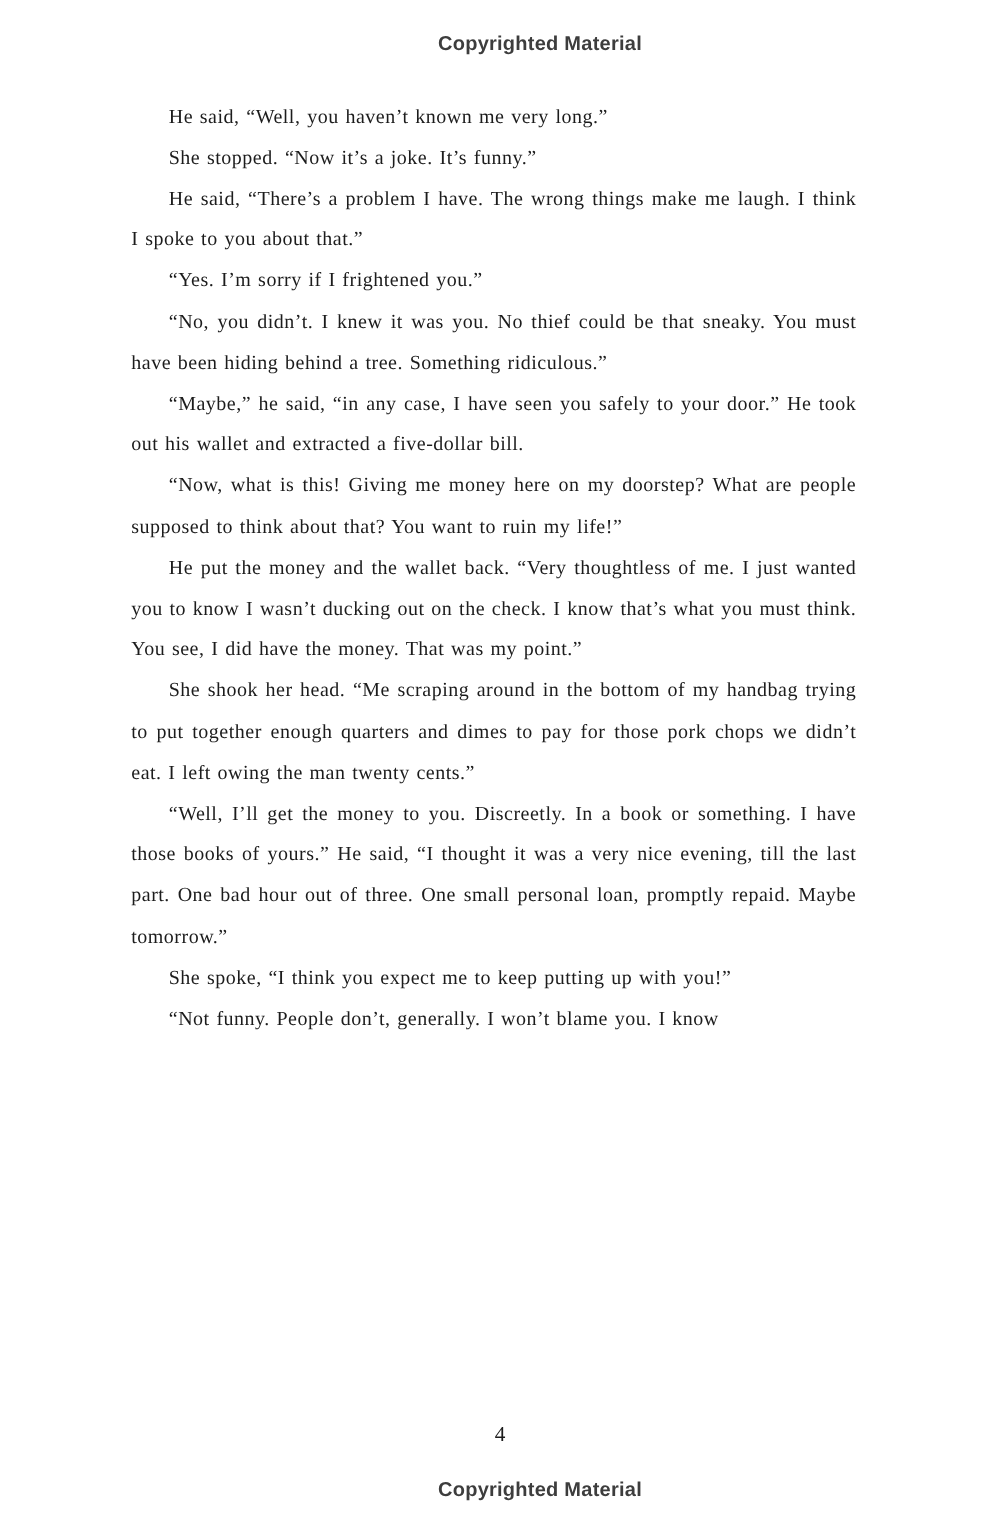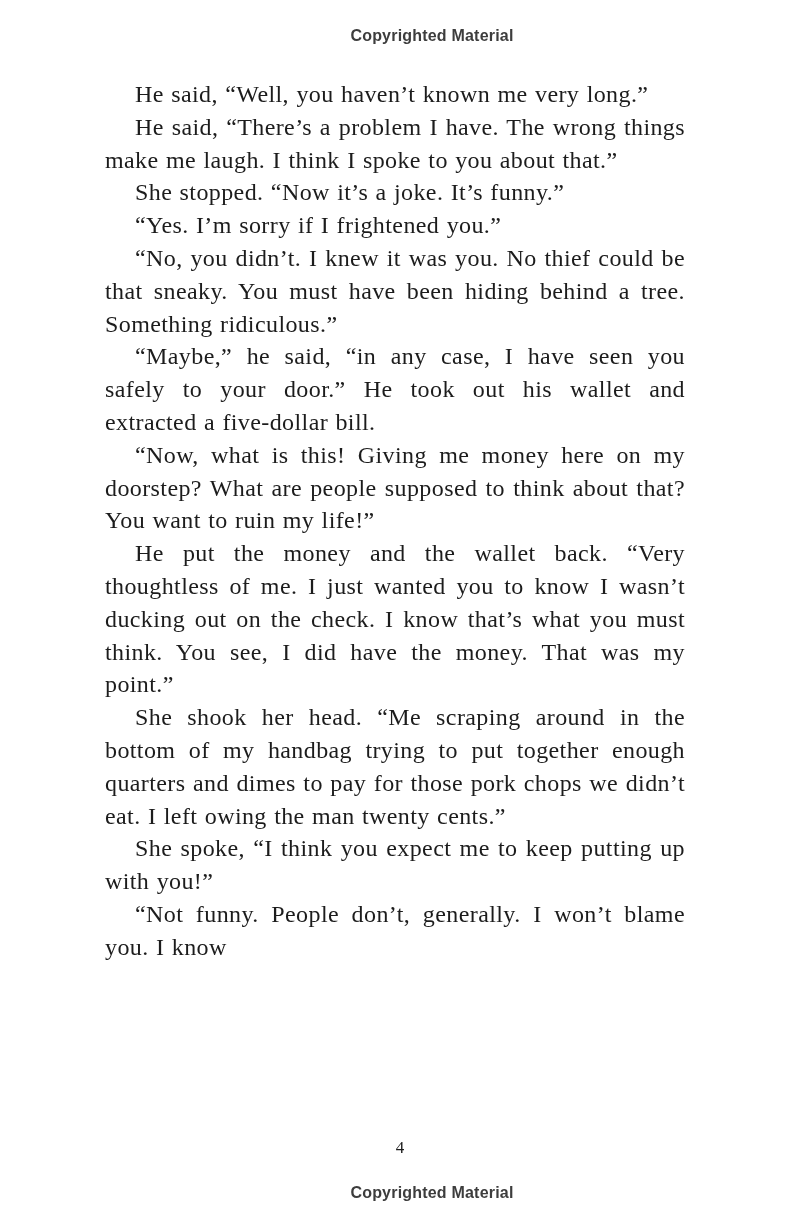--- a/index.html
+++ b/index.html
@@ -31,21 +31,21 @@
   .copyright-top { top: 27px; }
   .copyright-bottom { top: 1184px; }
   .text-block {
     position: absolute;
     top: 78px;
     left: 105px;
     width: 580px;
   }
   .text-block p {
     margin: 0;
-    font-size: 24px;
+    font-size: 16px;
     line-height: 32.8px;
     text-align: justify;
     text-indent: 30px;
     letter-spacing: 0.4px;
     word-spacing: 1px;
     color: #1c1c1c;
   }
   .page-number {
     position: absolute;
     left: 0;
@@ -58,28 +58,29 @@
 </style>
 </head>
 <body>
 
 <div class="page">
 
   <div class="copyright-notice copyright-top">Copyrighted Material</div>
 
   <div class="text-block">
     <p>He said, “Well, you haven’t known me very long.”</p>
+    <p>She stopped. “Now it’s a joke. It’s funny.”</p>
     <p>He said, “There’s a problem I have. The wrong things make me laugh. I think I spoke to you about that.”</p>
-    <p>She stopped. “Now it’s a joke. It’s funny.”</p>
     <p>“Yes. I’m sorry if I frightened you.”</p>
     <p>“No, you didn’t. I knew it was you. No thief could be that sneaky. You must have been hiding behind a tree. Something ridiculous.”</p>
     <p>“Maybe,” he said, “in any case, I have seen you safely to your door.” He took out his wallet and extracted a five-dollar bill.</p>
     <p>“Now, what is this! Giving me money here on my doorstep? What are people supposed to think about that? You want to ruin my life!”</p>
     <p>He put the money and the wallet back. “Very thoughtless of me. I just wanted you to know I wasn’t ducking out on the check. I know that’s what you must think. You see, I did have the money. That was my point.”</p>
     <p>She shook her head. “Me scraping around in the bottom of my handbag trying to put together enough quarters and dimes to pay for those pork chops we didn’t eat. I left owing the man twenty cents.”</p>
+    <p>“Well, I’ll get the money to you. Discreetly. In a book or something. I have those books of yours.” He said, “I thought it was a very nice evening, till the last part. One bad hour out of three. One small personal loan, promptly repaid. Maybe tomorrow.”</p>
     <p>She spoke, “I think you expect me to keep putting up with you!”</p>
     <p>“Not funny. People don’t, generally. I won’t blame you. I know</p>
   </div>
 
   <div class="page-number">4</div>
 
   <div class="copyright-notice copyright-bottom">Copyrighted Material</div>
 
 </div>
 

